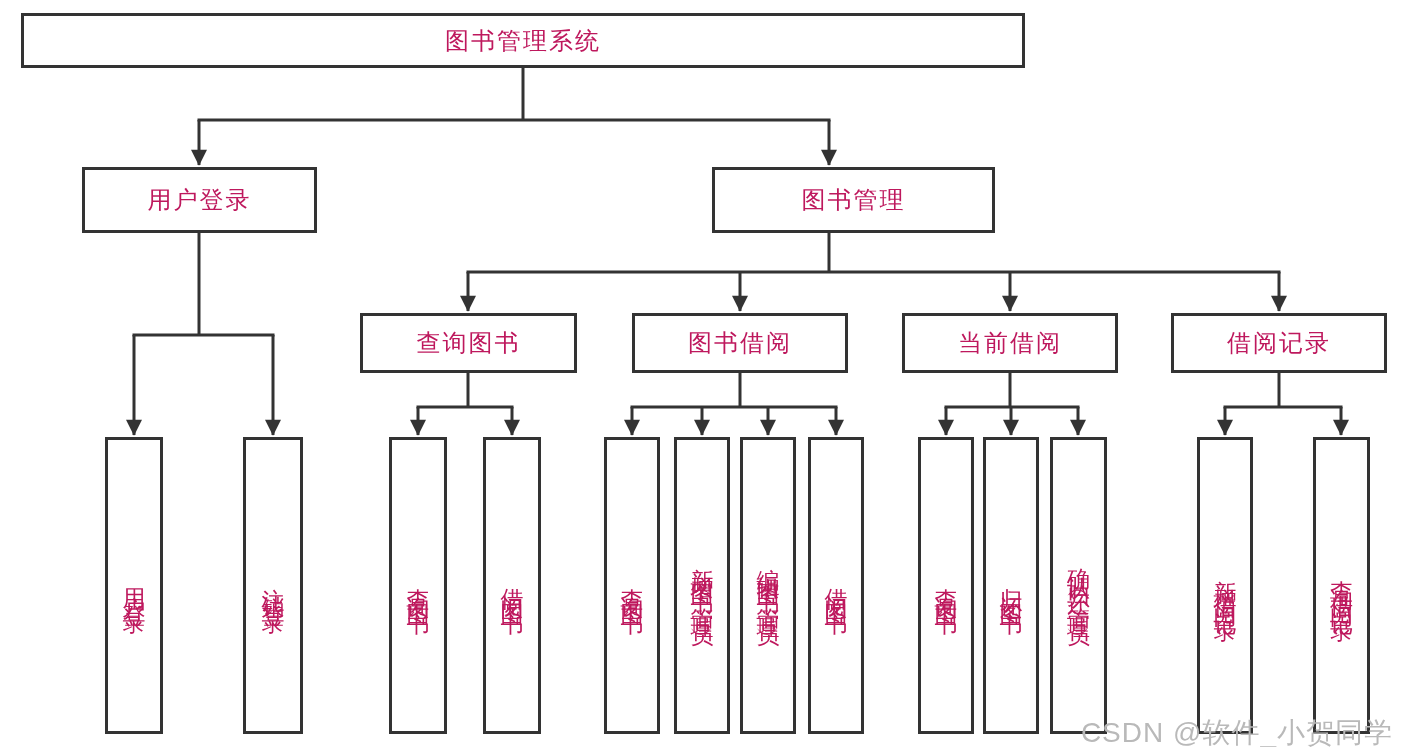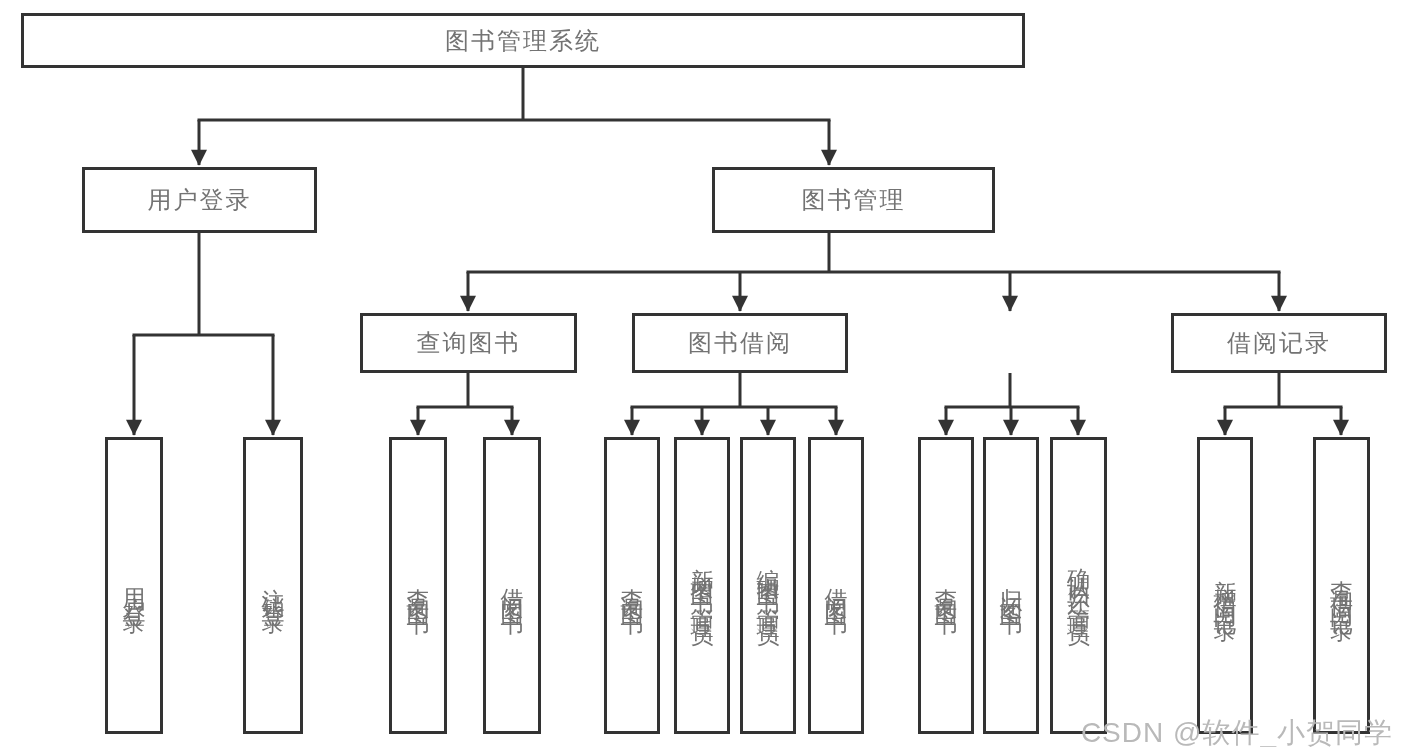--- a/index.html
+++ b/index.html
@@ -17,21 +17,21 @@
     background:#ffffff;
     border:3px solid #333333;
     display:flex;
     align-items:center;
     justify-content:center;
     z-index:2;
     color:#333333;
   }
   .box .label{
     font-size:24px;
-    color:#737373;
+    color:#be185d;
     letter-spacing:2px;
     white-space:nowrap;
   }
   .leaf .label{
     writing-mode:vertical-rl;
     text-orientation:mixed;
     font-size:23px;
     letter-spacing:8px;
     line-height:1;
     white-space:normal;
@@ -138,20 +138,23 @@
   <div class="box" id="book-mgmt">
     <span class="label">图书管理</span>
   </div>
 
   <div class="box" id="new-book">
     <span class="label">查询图书</span>
   </div>
   <div class="box" id="book-borrow">
     <span class="label">图书借阅</span>
   </div>
+  <div class="box" id="current-borrow">
+    <span class="label">当前借阅</span>
+  </div>
   <div class="box" id="borrow-record">
     <span class="label">借阅记录</span>
   </div>
 
   <div class="box leaf" id="leaf-user-login">
     <span class="label">用户登录</span>
   </div>
   <div class="box leaf" id="leaf-logout">
     <span class="label">注销登录</span>
   </div>

